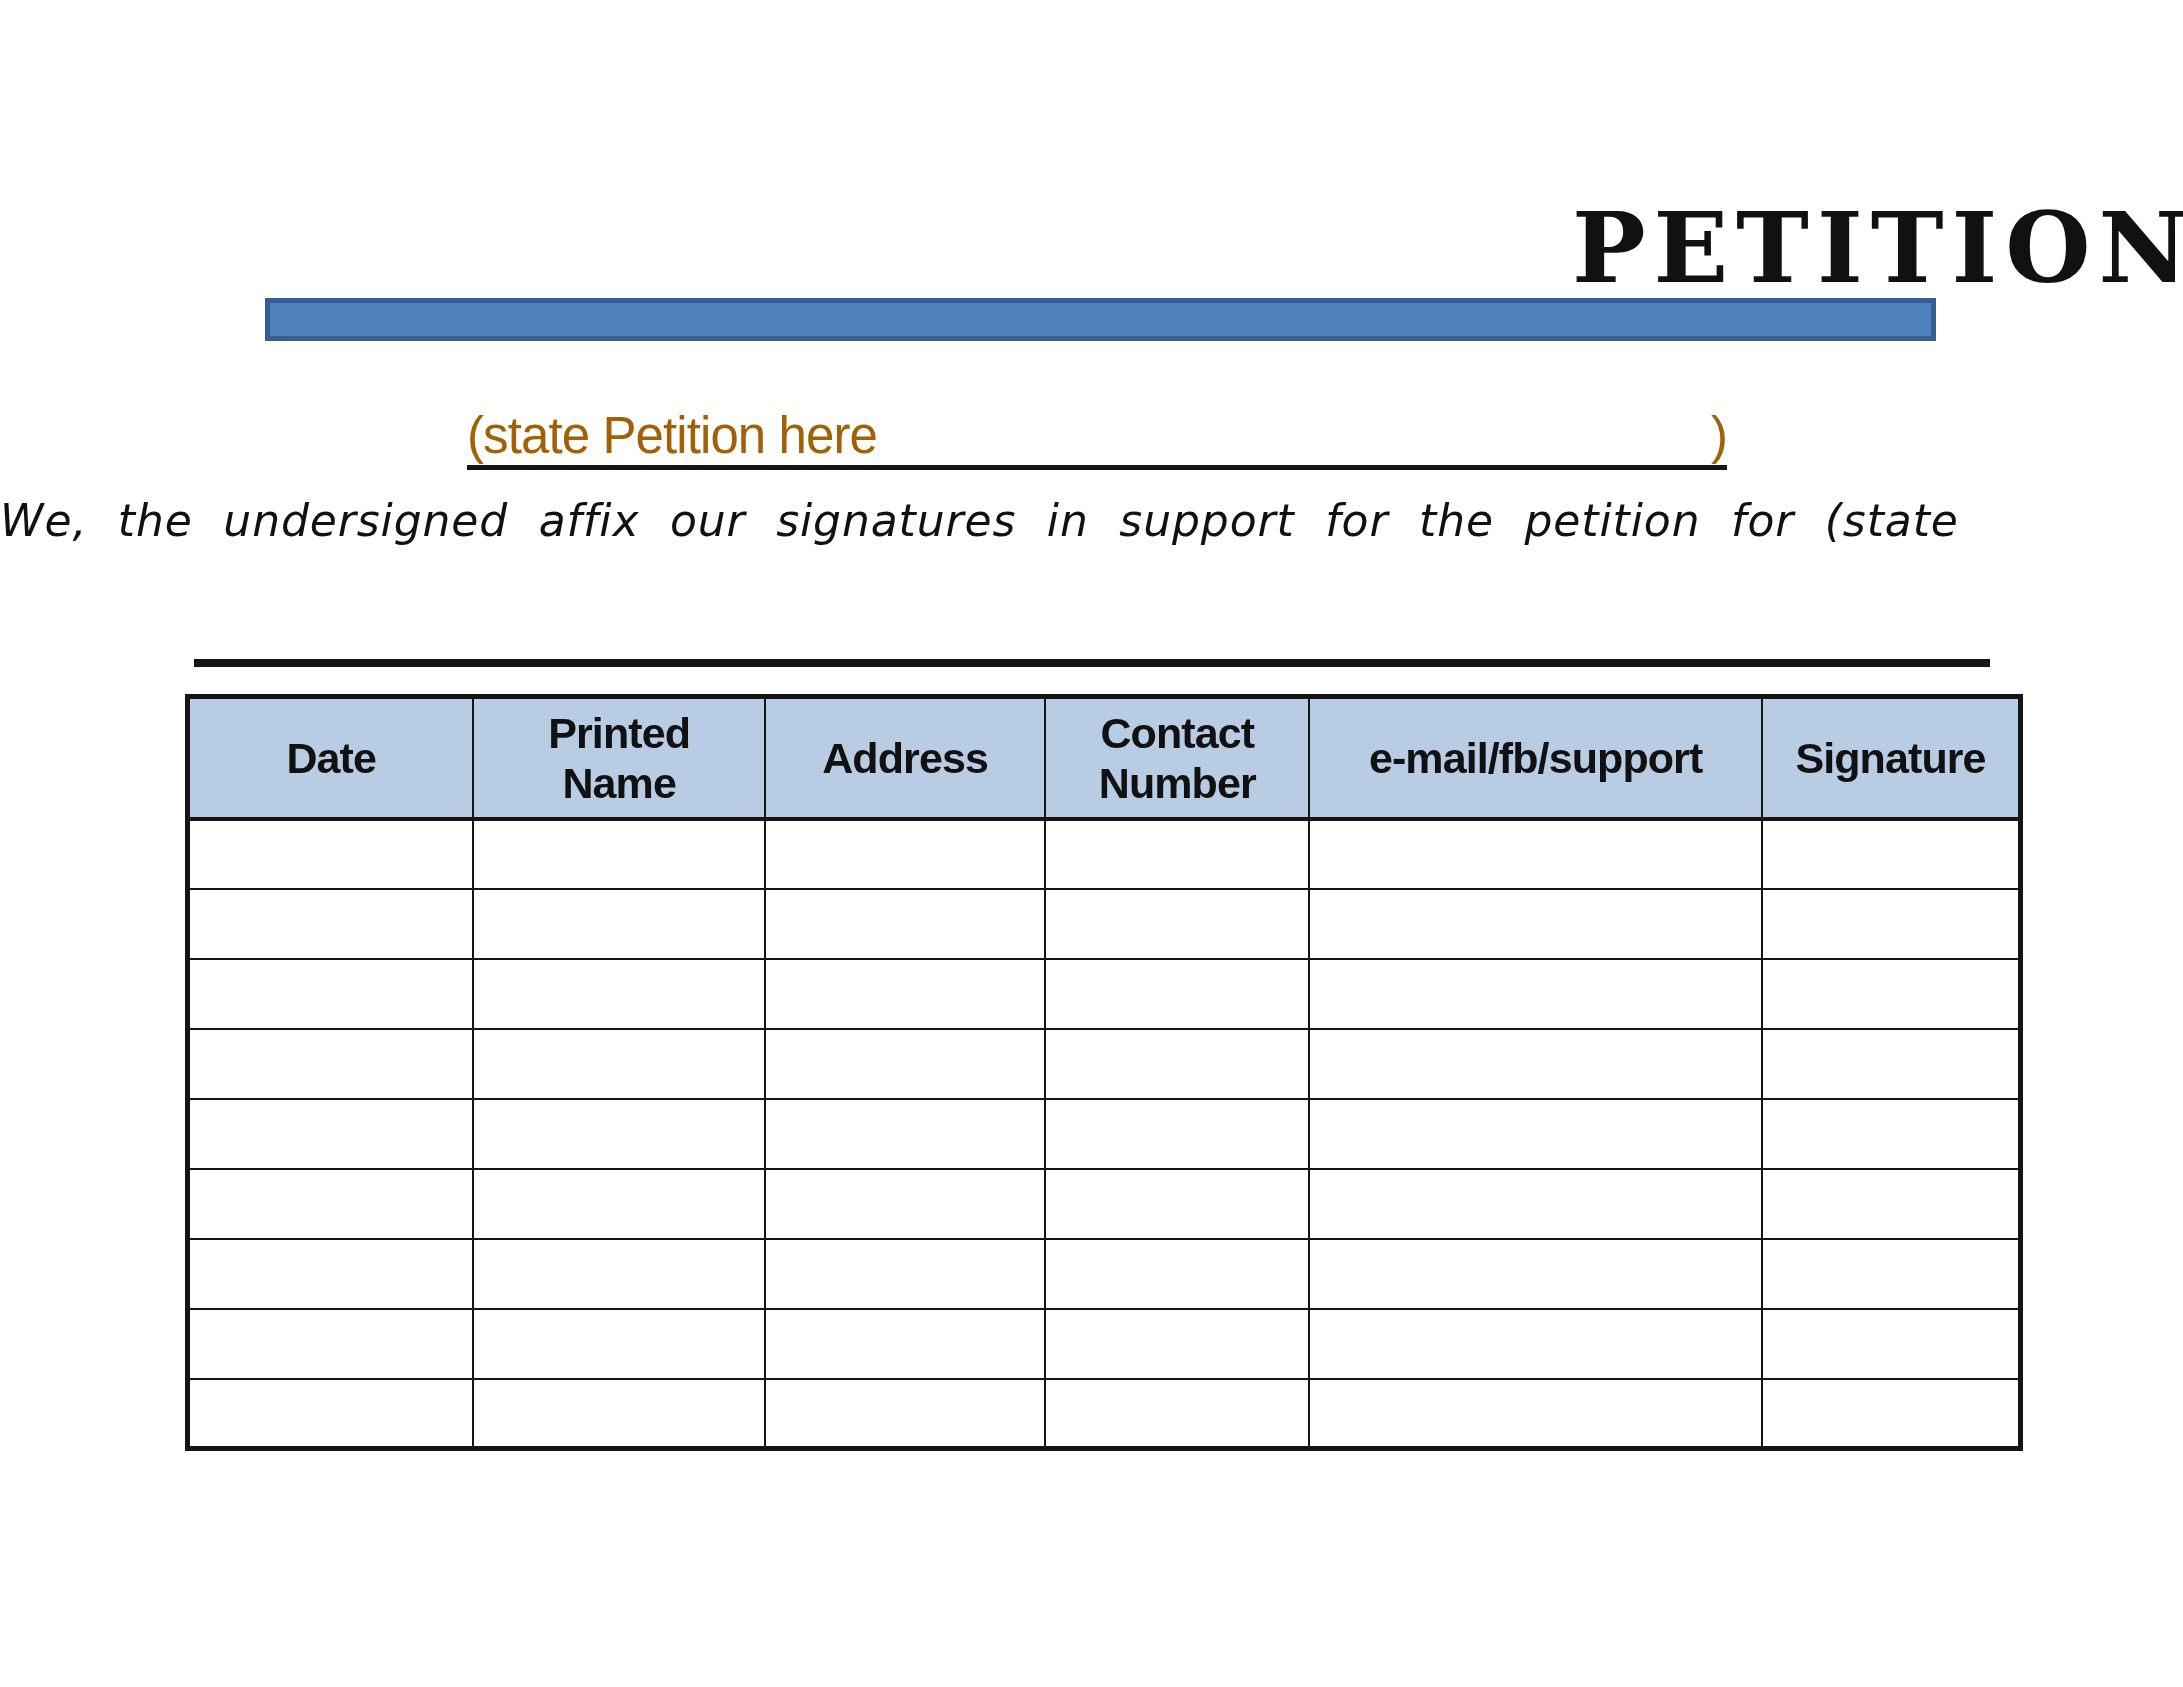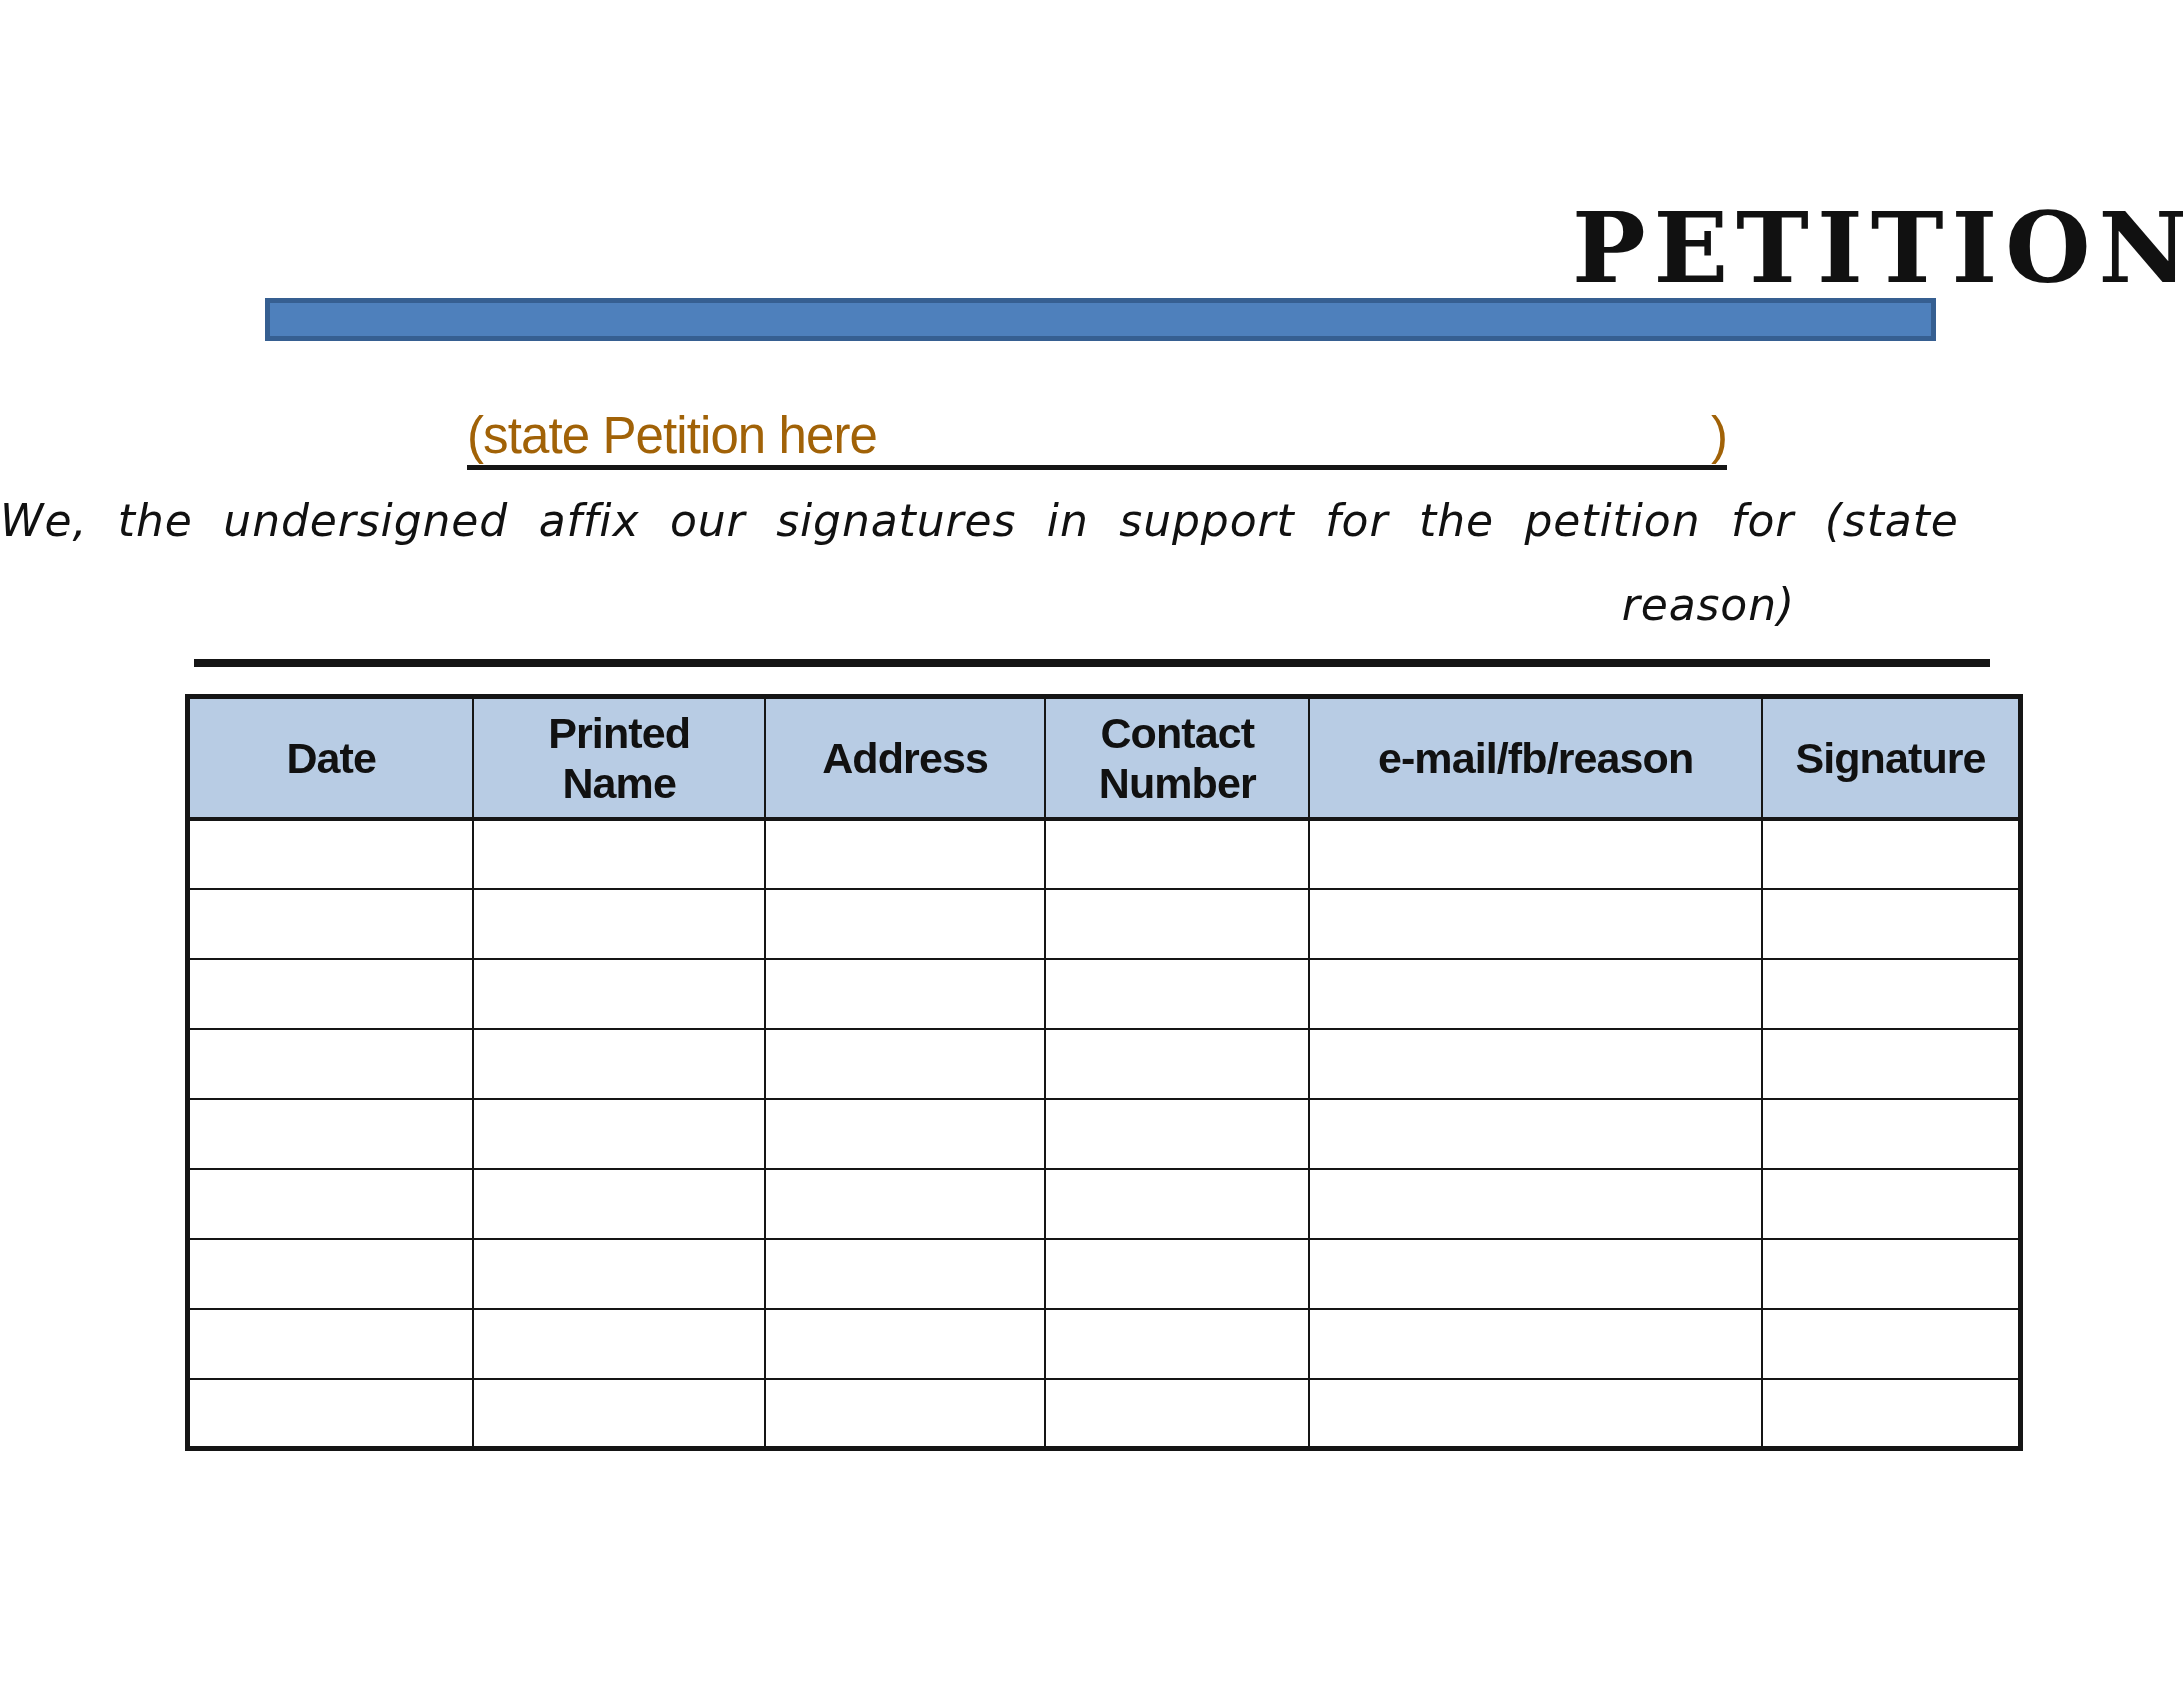--- a/index.html
+++ b/index.html
@@ -115,41 +115,40 @@
 
   <div class="blue-bar"></div>
 
   <div class="petition-line">
     <span>(state Petition here</span>
     <span>)</span>
   </div>
 
   <div class="support-statement">
     <div class="support-line">We, the undersigned affix our signatures in support for the petition for (state</div>
-    <div class="support-line">reason)</div>
   </div>
 
   <div class="thick-rule"></div>
 
   <table class="signature-table">
     <colgroup>
       <col style="width:15.6%">
       <col style="width:15.9%">
       <col style="width:15.3%">
       <col style="width:14.4%">
       <col style="width:24.7%">
       <col style="width:14.1%">
     </colgroup>
     <thead>
       <tr>
         <th>Date</th>
         <th>Printed Name</th>
         <th>Address</th>
         <th>Contact Number</th>
-        <th>e-mail/fb/reason</th>
+        <th>e-mail/fb/support</th>
         <th>Signature</th>
       </tr>
     </thead>
     <tbody>
         <tr>
           <td></td>
           <td></td>
           <td></td>
           <td></td>
           <td></td>

